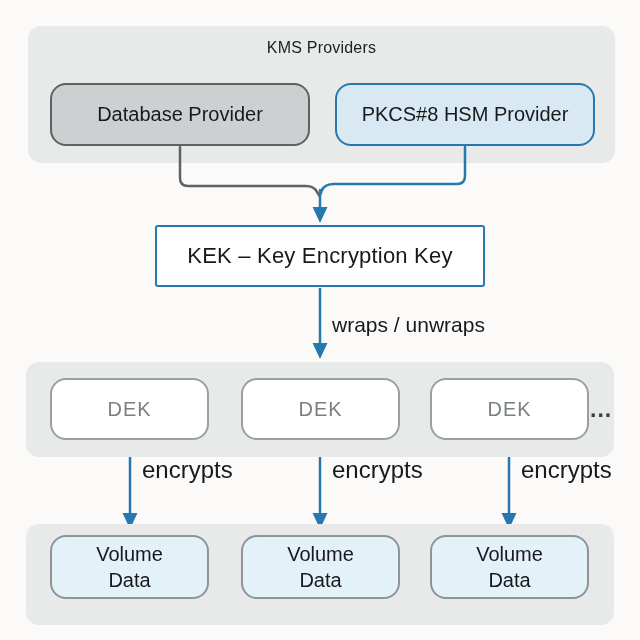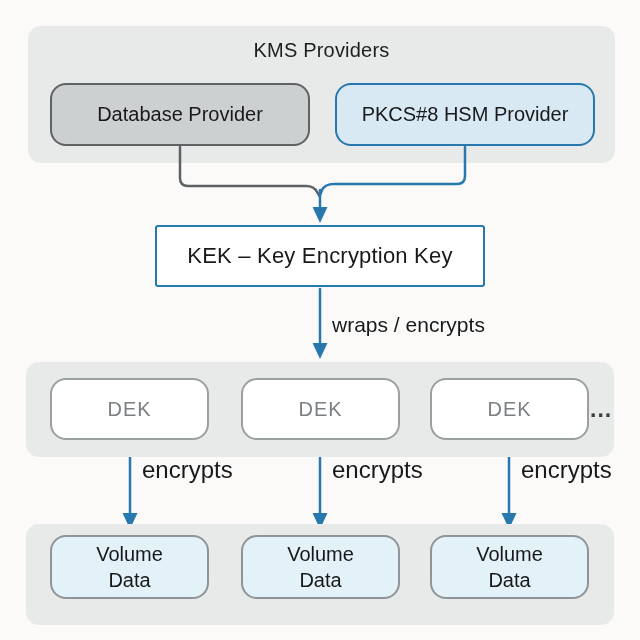--- a/index.html
+++ b/index.html
@@ -32,21 +32,21 @@
     position:absolute;
     background:var(--container-gray);
     border-radius:13px;
   }
   .kms-group{left:28px;top:26px;width:587px;height:137px;}
   .dek-group{left:26px;top:362px;width:588px;height:95px;}
   .volume-group{left:26px;top:524px;width:588px;height:101px;}
 
   .kms-title{
     position:absolute;left:28px;top:39px;width:587px;
-    text-align:center;font-size:20px;font-weight:500;
+    text-align:center;font-size:16px;font-weight:500;
     color:#1C1E20;letter-spacing:.2px;
   }
   .box{
     position:absolute;
     display:flex;align-items:center;justify-content:center;
     text-align:center;border-radius:16px;box-sizing:border-box;
     font-size:20px;color:var(--text-dark);
   }
   .db-box{
     left:50px;top:83px;width:260px;height:63px;
@@ -126,21 +126,21 @@
     <path class="stroke-blue" d="M 320 443 L 320 515"></path>
     <path class="fill-blue" d="M 320 529 L 312.5 513 L 327.5 513 Z"></path>
     <path class="stroke-blue" d="M 509 443 L 509 515"></path>
     <path class="fill-blue" d="M 509 529 L 501.5 513 L 516.5 513 Z"></path>
   </svg>
 
   <div class="box kek-box">
     <span>KEK – Key Encryption Key</span>
   </div>
 
-  <div class="flow-label wraps-label">wraps / encrypts</div>
+  <div class="flow-label wraps-label">wraps / unwraps</div>
 
   <div class="group dek-group"></div>
   <div class="box dek-box dek-1">
     <span>DEK</span>
   </div>
   <div class="box dek-box dek-2">
     <span>DEK</span>
   </div>
   <div class="box dek-box dek-3">
     <span>DEK</span>

